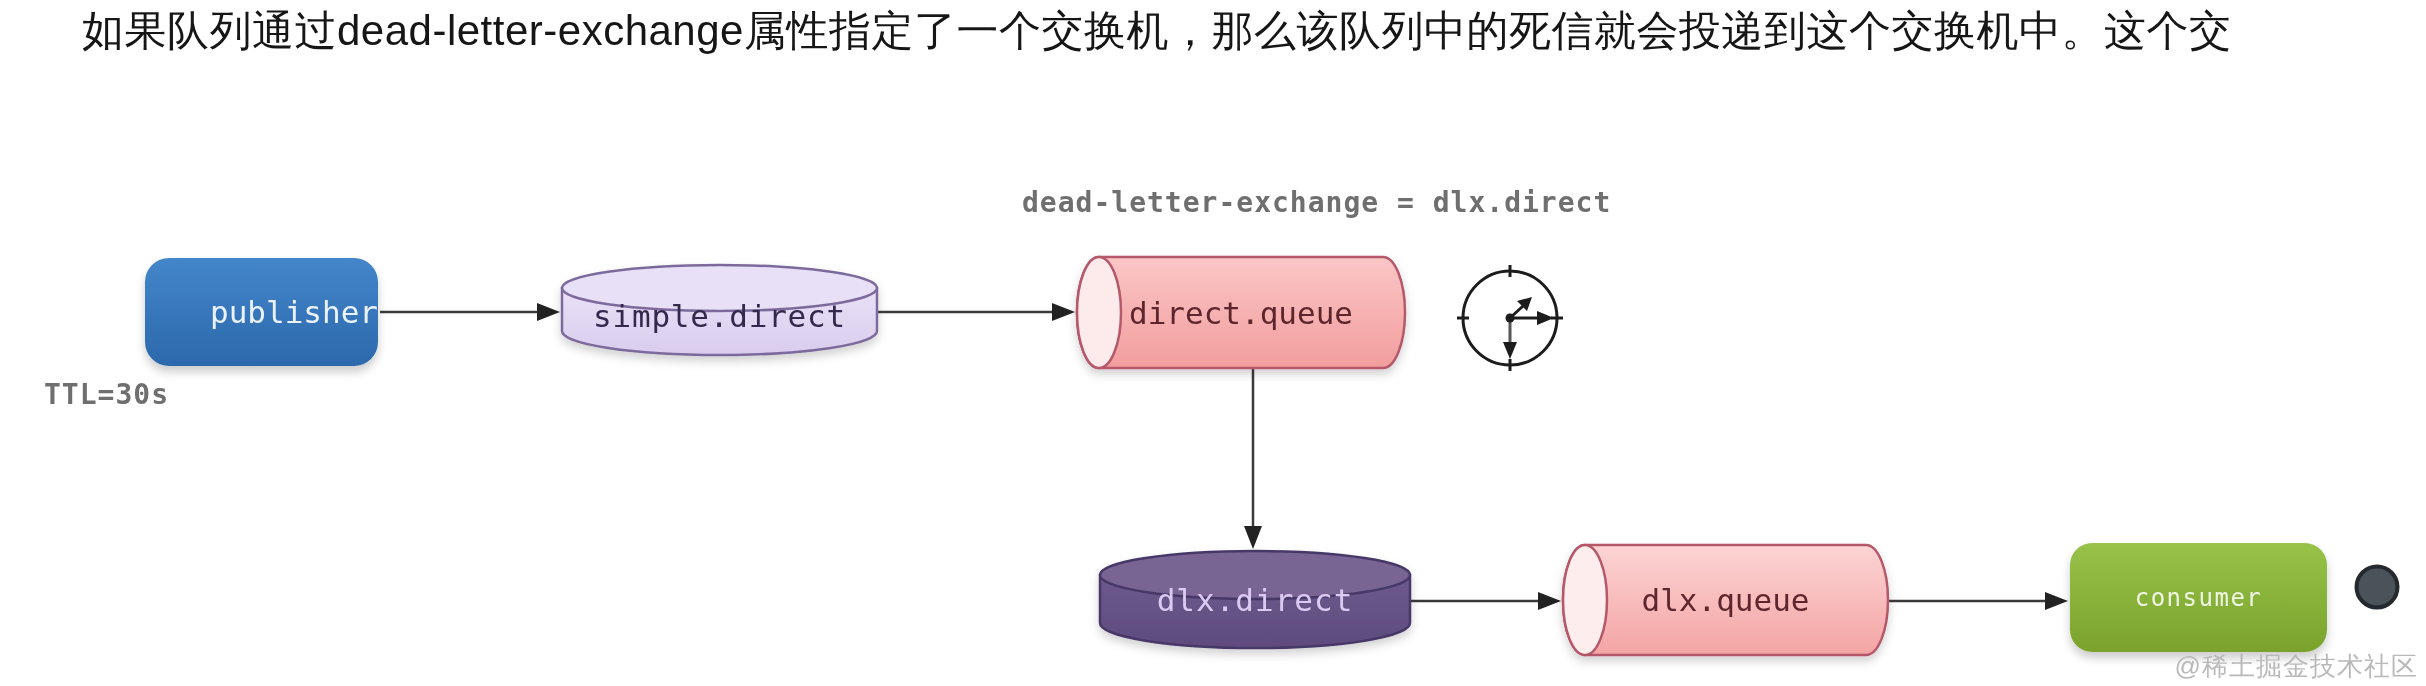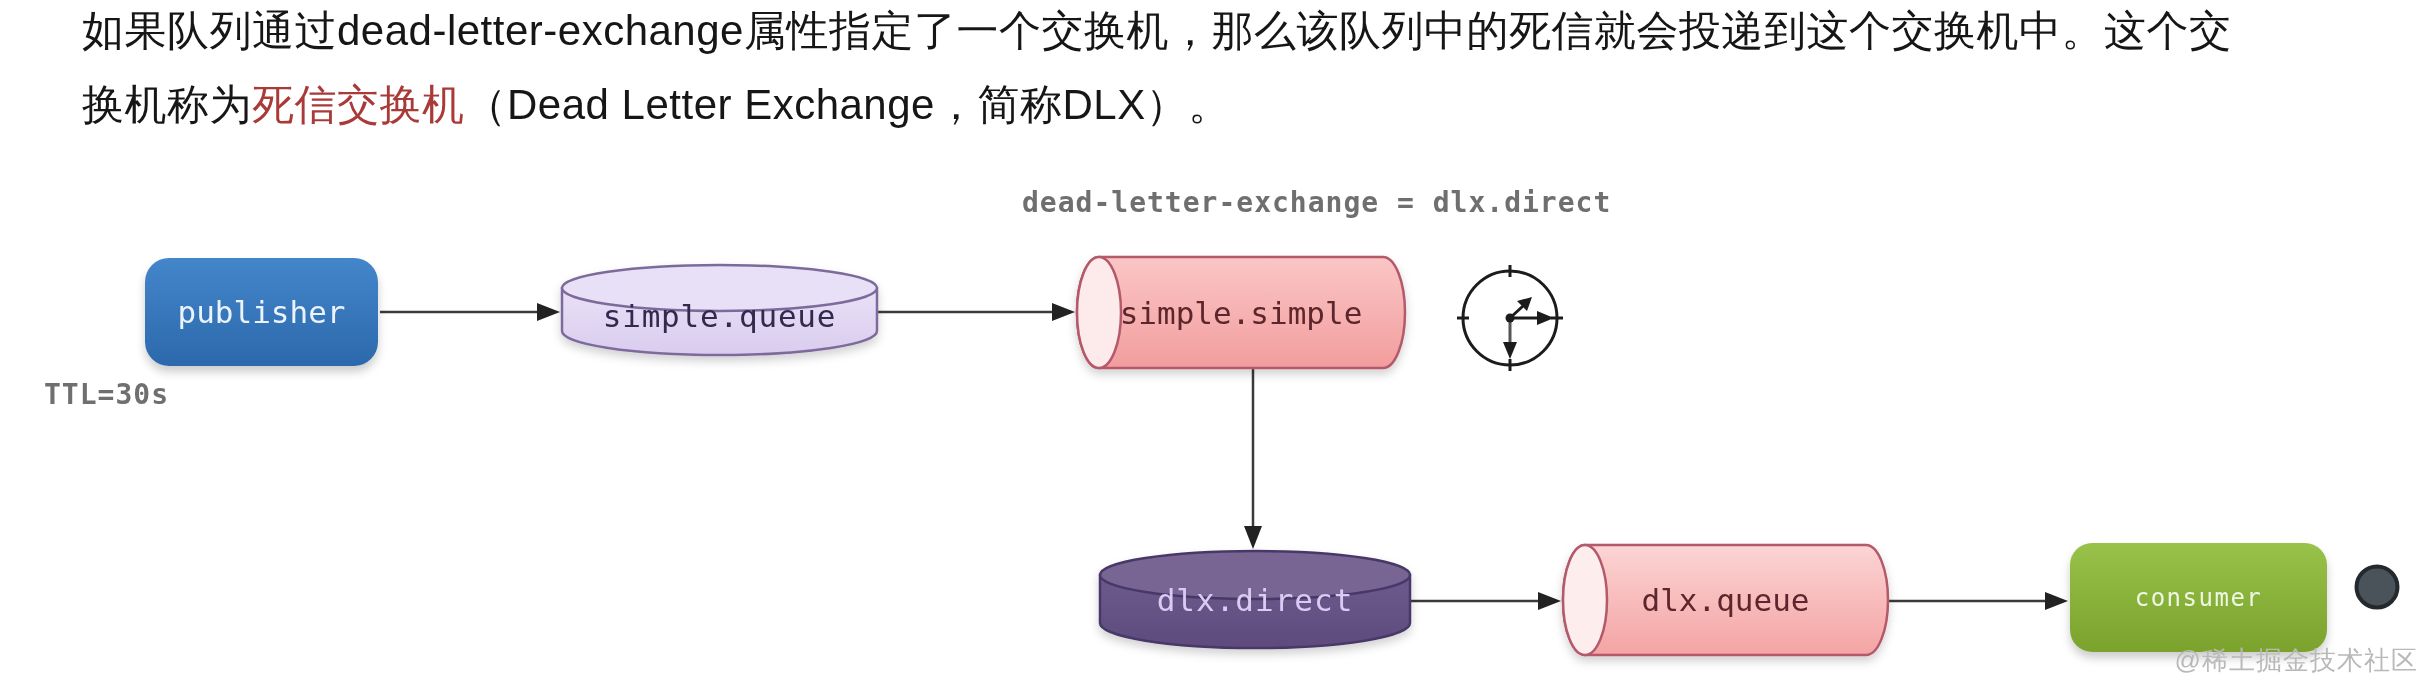--- a/index.html
+++ b/index.html
@@ -14,41 +14,40 @@
   .layer{position:absolute;left:0;top:0;}
   .mono{font-family:"DejaVu Sans Mono","Liberation Mono",monospace;}
   .glabel{position:absolute;color:#6f6f6f;font-size:28px;letter-spacing:1px;white-space:nowrap;font-weight:bold;}
   .node-label{position:absolute;display:flex;align-items:center;justify-content:center;
               white-space:nowrap;pointer-events:none;}
   .box{position:absolute;display:flex;align-items:center;justify-content:center;
        white-space:nowrap;}
   .publisher{left:145px;top:258px;width:233px;height:108px;border-radius:24px;
              background:linear-gradient(180deg,#4486ca 0%,#2c68ac 100%);
              box-shadow:0 6px 10px rgba(0,0,0,0.20);
-             color:#eaf2fb;font-size:31px;}
+             color:#eaf2fb;font-size:31px;justify-content:flex-end;}
   .consumer{left:2070px;top:543px;width:257px;height:109px;border-radius:22px;
             background:linear-gradient(180deg,#98c24a 0%,#7aa22c 100%);
             box-shadow:0 6px 10px rgba(0,0,0,0.20);
             color:#f0f6e4;font-size:24px;letter-spacing:1.5px;}
   .lbl-simple-direct{left:562px;top:290px;width:315px;height:52px;color:#33294d;font-size:31px;letter-spacing:0.8px;}
   .lbl-simple-queue{left:1099px;top:286px;width:284px;height:54px;color:#5d262c;font-size:31px;}
   .lbl-dlx-direct{left:1100px;top:576px;width:310px;height:48px;color:#dbcbf4;font-size:31px;letter-spacing:1px;}
   .lbl-dlx-queue{left:1585px;top:573px;width:281px;height:54px;color:#5d262c;font-size:31px;}
   .annotation{left:1022px;top:186px;}
   .ttl{left:44px;top:378px;}
-  .watermark{position:absolute;right:8px;bottom:8px;color:#b9b9b9;font-size:26px;letter-spacing:1px;}
+  .watermark{position:absolute;right:8px;bottom:2px;color:#b9b9b9;font-size:26px;letter-spacing:1px;}
 </style>
 </head>
 <body>
 
 <div class="page">
 
   <div class="para">
     <span class="pline">如果队列通过dead-letter-exchange属性指定了一个交换机，那么该队列中的死信就会投递到这个交换机中。这个交</span>
-    <span class="pline"><span>换机称为</span><span class="hl" style="color: rgb(169, 58, 56);">死信交换机</span><span>（Dead Letter Exchange，简称DLX）。</span></span>
   </div>
 
   <svg class="layer" width="2426" height="686" viewBox="0 0 2426 686">
     <defs>
       <filter id="ds" x="-30%" y="-30%" width="160%" height="180%">
         <feDropShadow dx="0" dy="5" stdDeviation="5" flood-color="#000000" flood-opacity="0.18"></feDropShadow>
       </filter>
       <linearGradient id="lavGrad" x1="0" y1="0" x2="0" y2="1">
         <stop offset="0" stop-color="#e9e1f7"></stop>
           <stop offset="1" stop-color="#d9ccee"></stop>
@@ -125,22 +124,22 @@
 
     <circle cx="2377" cy="587" r="20.5" fill="#4a535a" stroke="#24292d" stroke-width="4"></circle>
   </svg>
 
   <div class="glabel mono annotation">dead-letter-exchange = dlx.direct</div>
   <div class="glabel mono ttl">TTL=30s</div>
 
   <div class="box mono publisher">
     <span>publisher</span>
   </div>
-  <div class="node-label mono lbl-simple-direct">simple.queue</div>
-  <div class="node-label mono lbl-simple-queue">simple.simple</div>
+  <div class="node-label mono lbl-simple-direct">simple.direct</div>
+  <div class="node-label mono lbl-simple-queue">direct.queue</div>
   <div class="node-label mono lbl-dlx-queue">dlx.queue</div>
   <div class="node-label mono lbl-dlx-direct">dlx.direct</div>
   <div class="box mono consumer">
     <span>consumer</span>
   </div>
 
   <div class="watermark">@稀土掘金技术社区</div>
 </div>
 
 </body></html>

